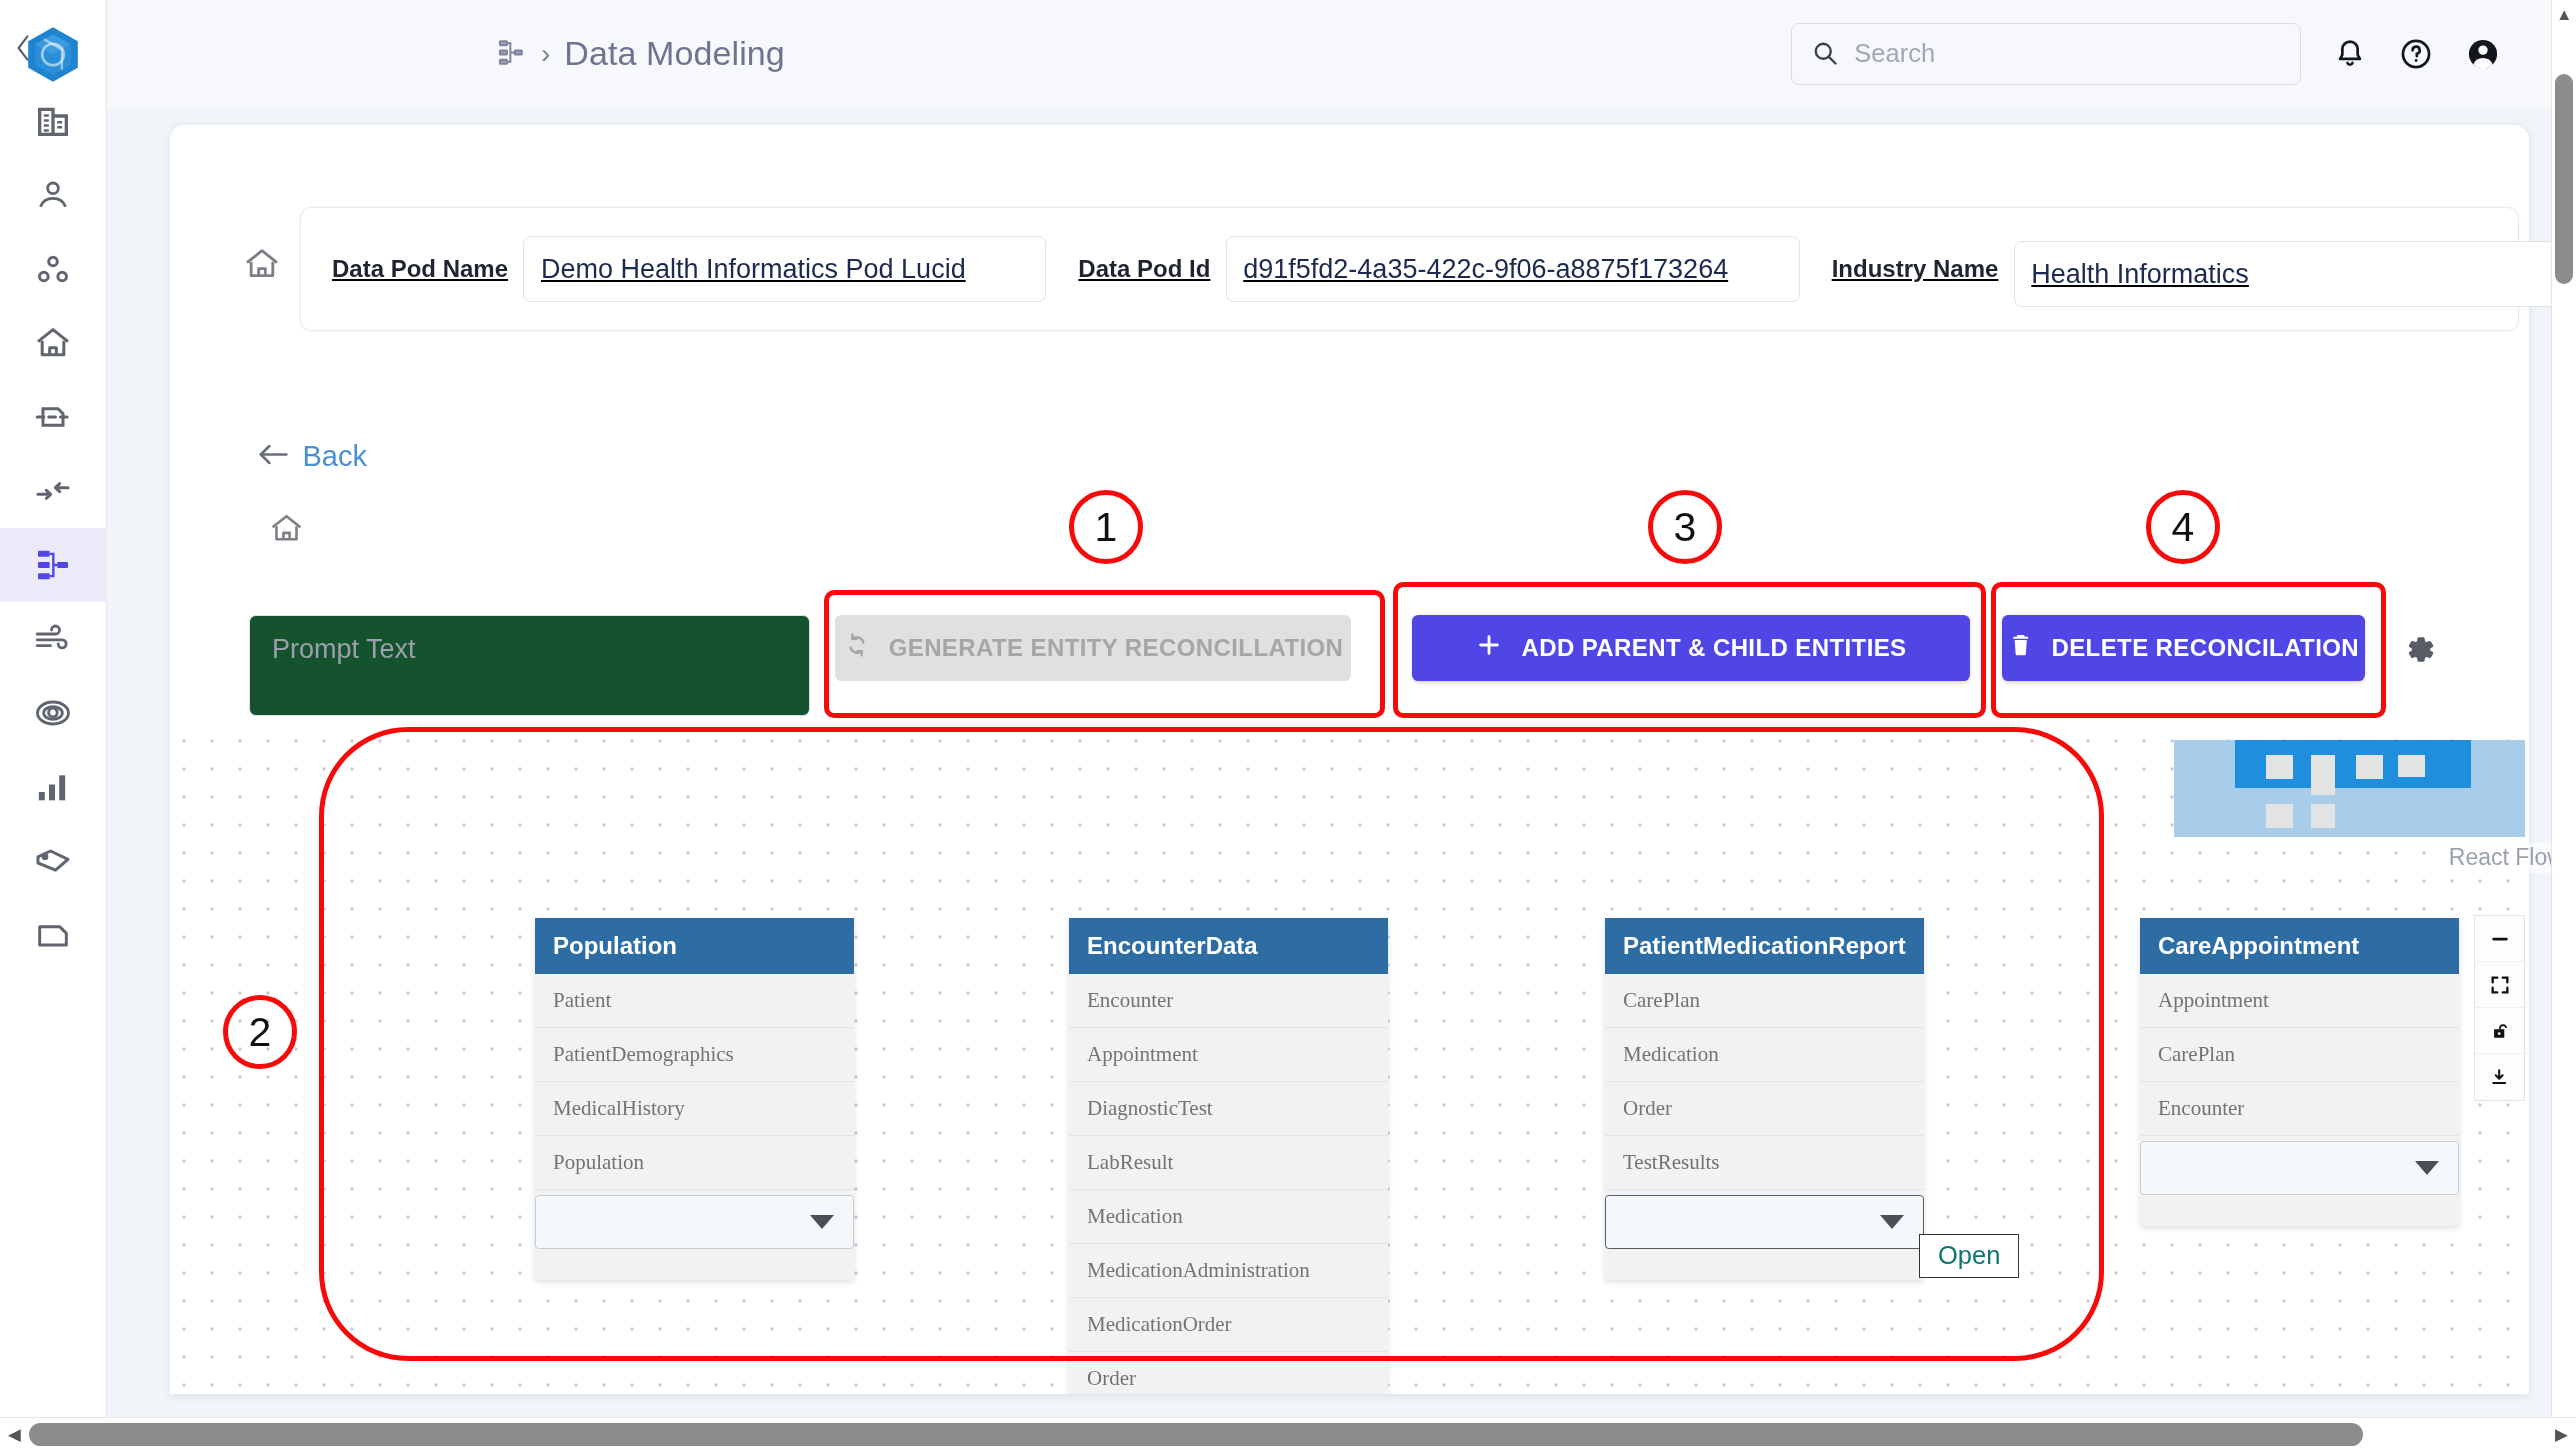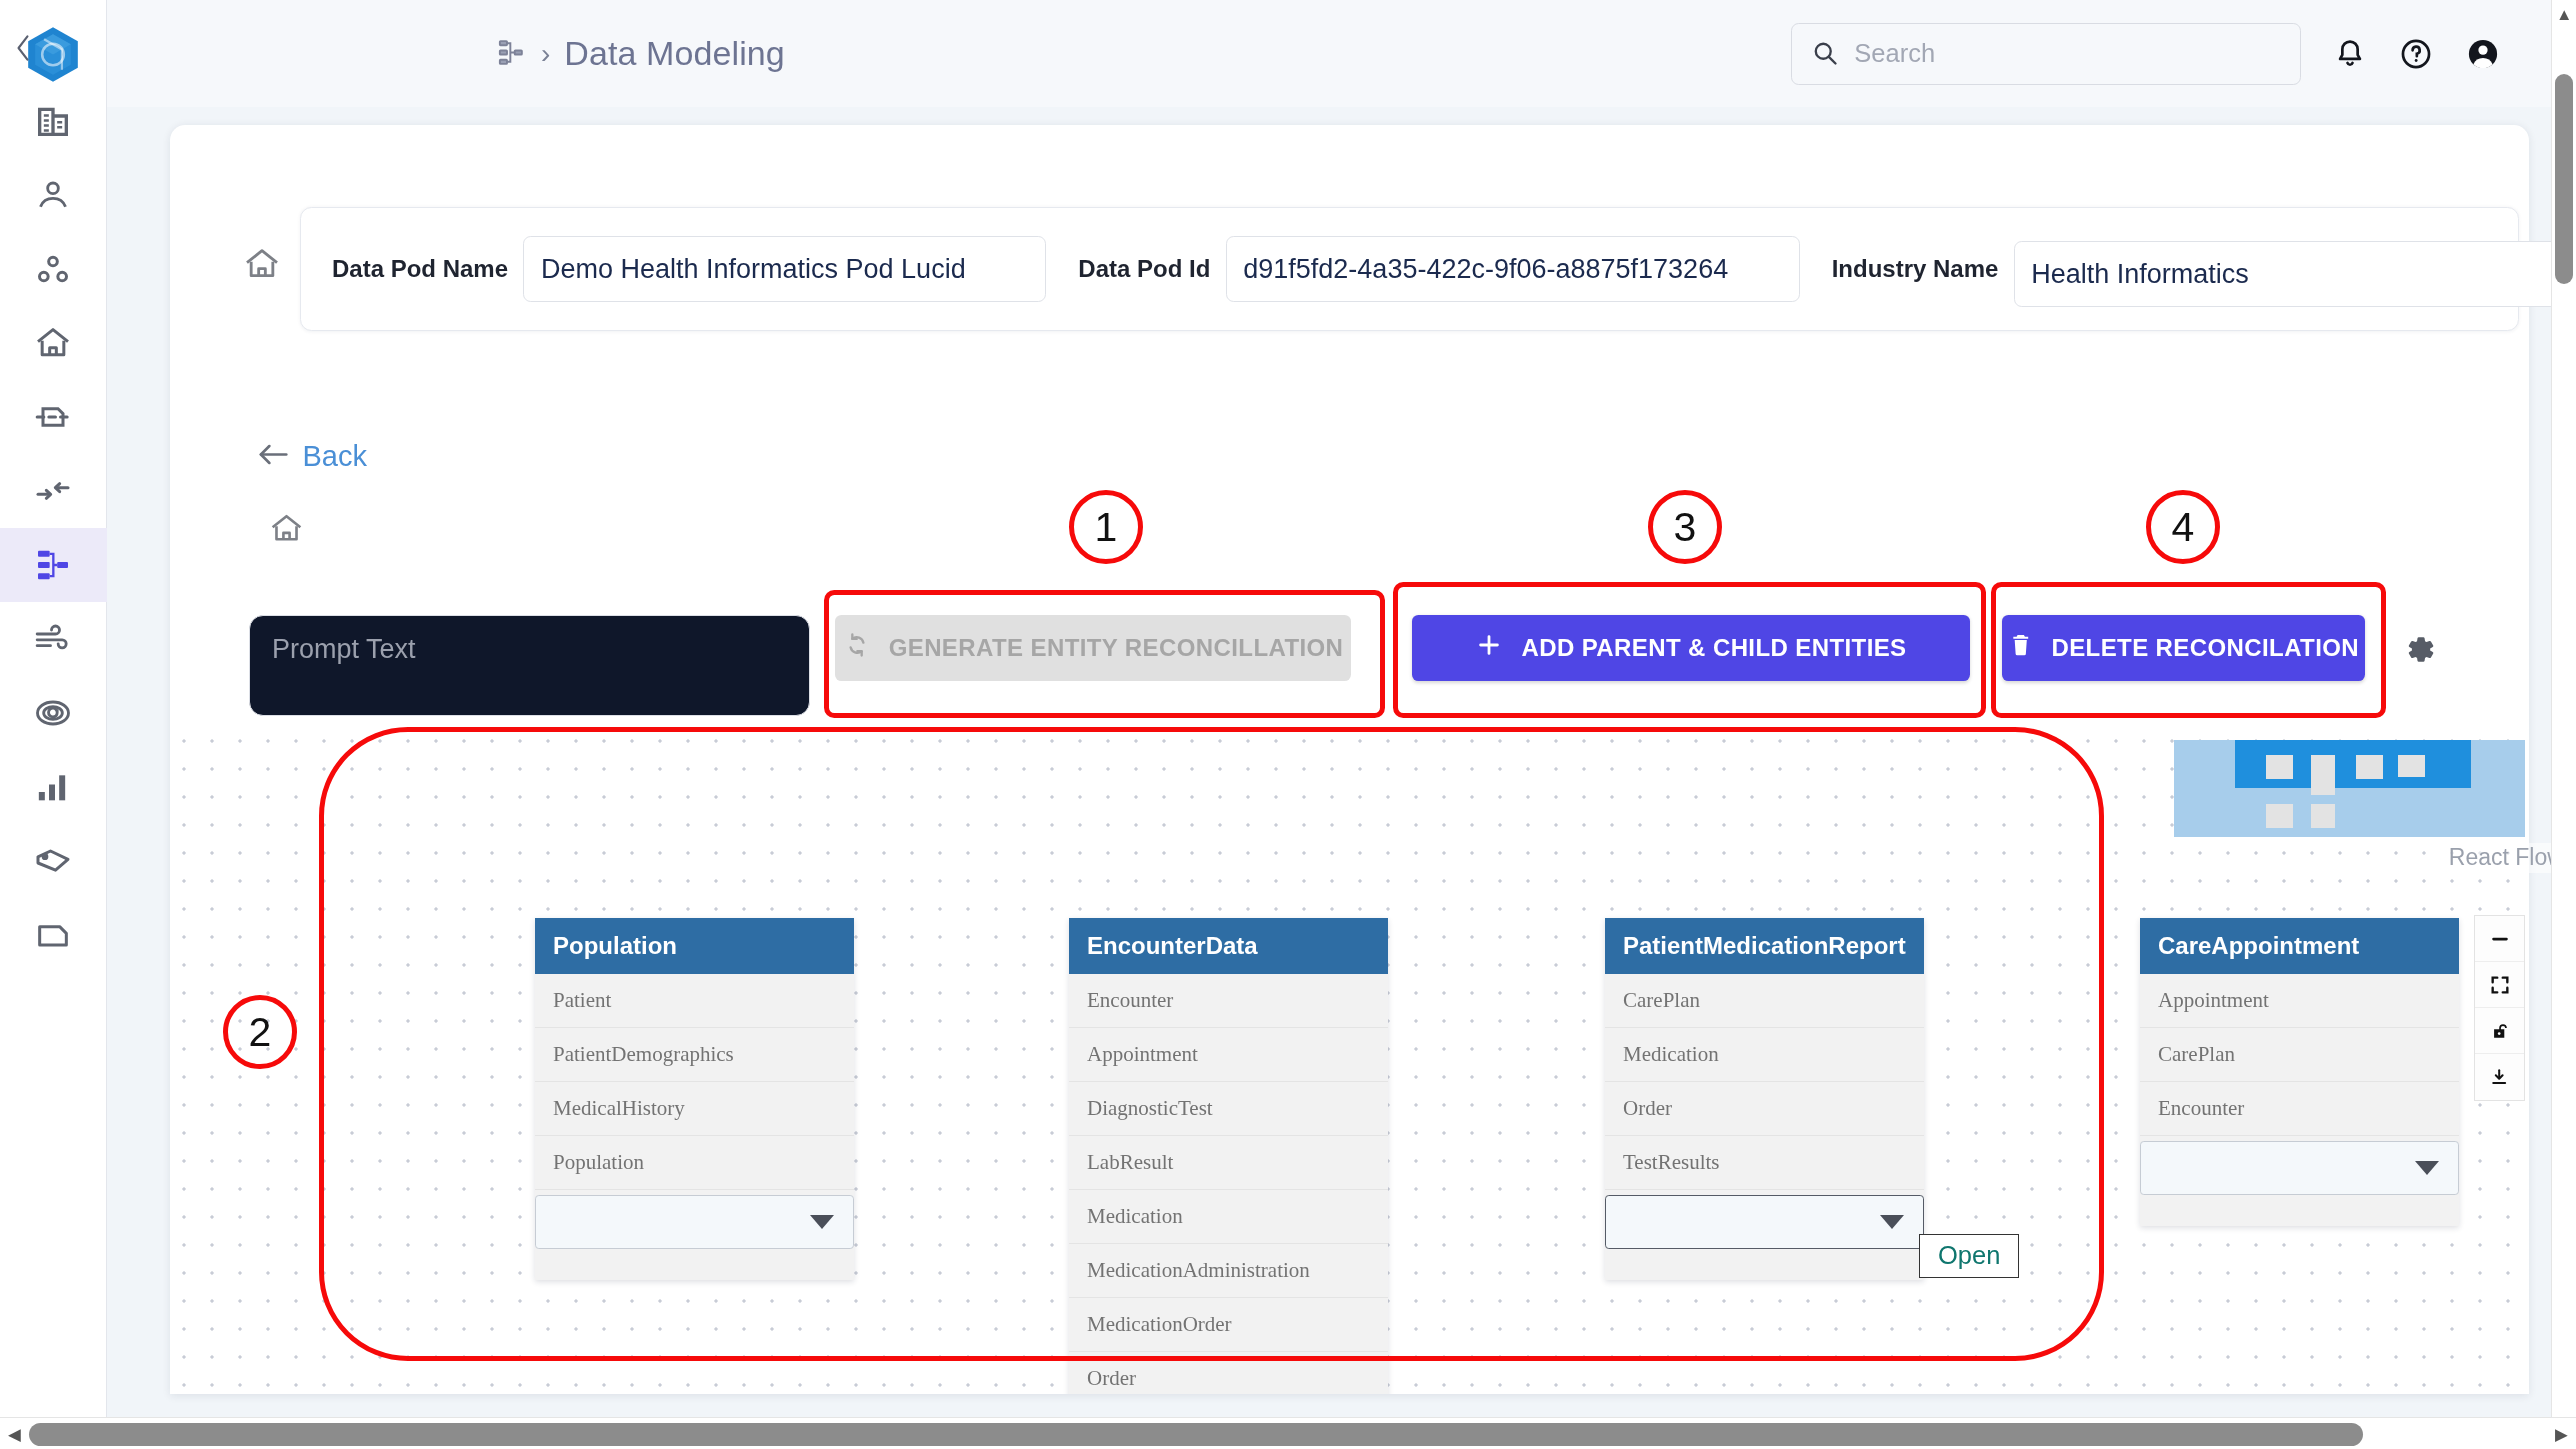--- a/index.html
+++ b/index.html
@@ -69,21 +69,21 @@
   #page-bg{
     position:absolute; left:107px; top:107px; width:2469px; height:1310px;
     background:#f1f5f9;
   }
 
   
   #pod-strip{
     position:absolute; left:300px; top:207px; width:2219px; height:124px;
     background:#ffffff; border:0.6px solid #e6e9ef; border-radius:11.5px;
     box-shadow:0 0.6px 3.8px rgba(20,30,60,.06);
-    display:flex; align-items:center;
+    display:flex; align-items:center;text-decoration:underline;
   }
   #home-breadcrumb-icon{
     position:absolute; left:242px; top:244px; cursor:pointer;
   }
   .pod-field{ display:flex; align-items:center; }
   .pod-label{
     font-size:24px; font-weight:bold; color:#1f2430; white-space:nowrap;
   }
   .pod-input{
     height:66px; border:1.3px solid #dfe2e8; border-radius:7.7px;
@@ -96,21 +96,21 @@
     position:absolute; left:255px; top:440px;
     display:flex; align-items:flex-start; gap:11.5px; cursor:pointer;
   }
   #back-label{ font-size:29px; color:#4a8fd6; }
 
   #home-icon-2{ position:absolute; left:268px; top:510px; cursor:pointer; }
 
   
   #prompt-box{
     position:absolute; left:249px; top:615px; width:561px; height:101px;
-    border:1.3px solid #dcdfe6; border-radius:14px; background:#0f172a;
+    border:1.3px solid #dcdfe6; border-radius:7px; background:#14532d;
     padding:18px 22px;
   }
   #prompt-text{
     font-size:27px; color:#9ba0ad; font-family:"Liberation Sans",sans-serif;
     border:none;outline:none;background:transparent;width:100%;
   }
   #prompt-text::placeholder{color:#9ba0ad;}
 
   .btn{
     position:absolute; height:66px; border-radius:6.4px;

